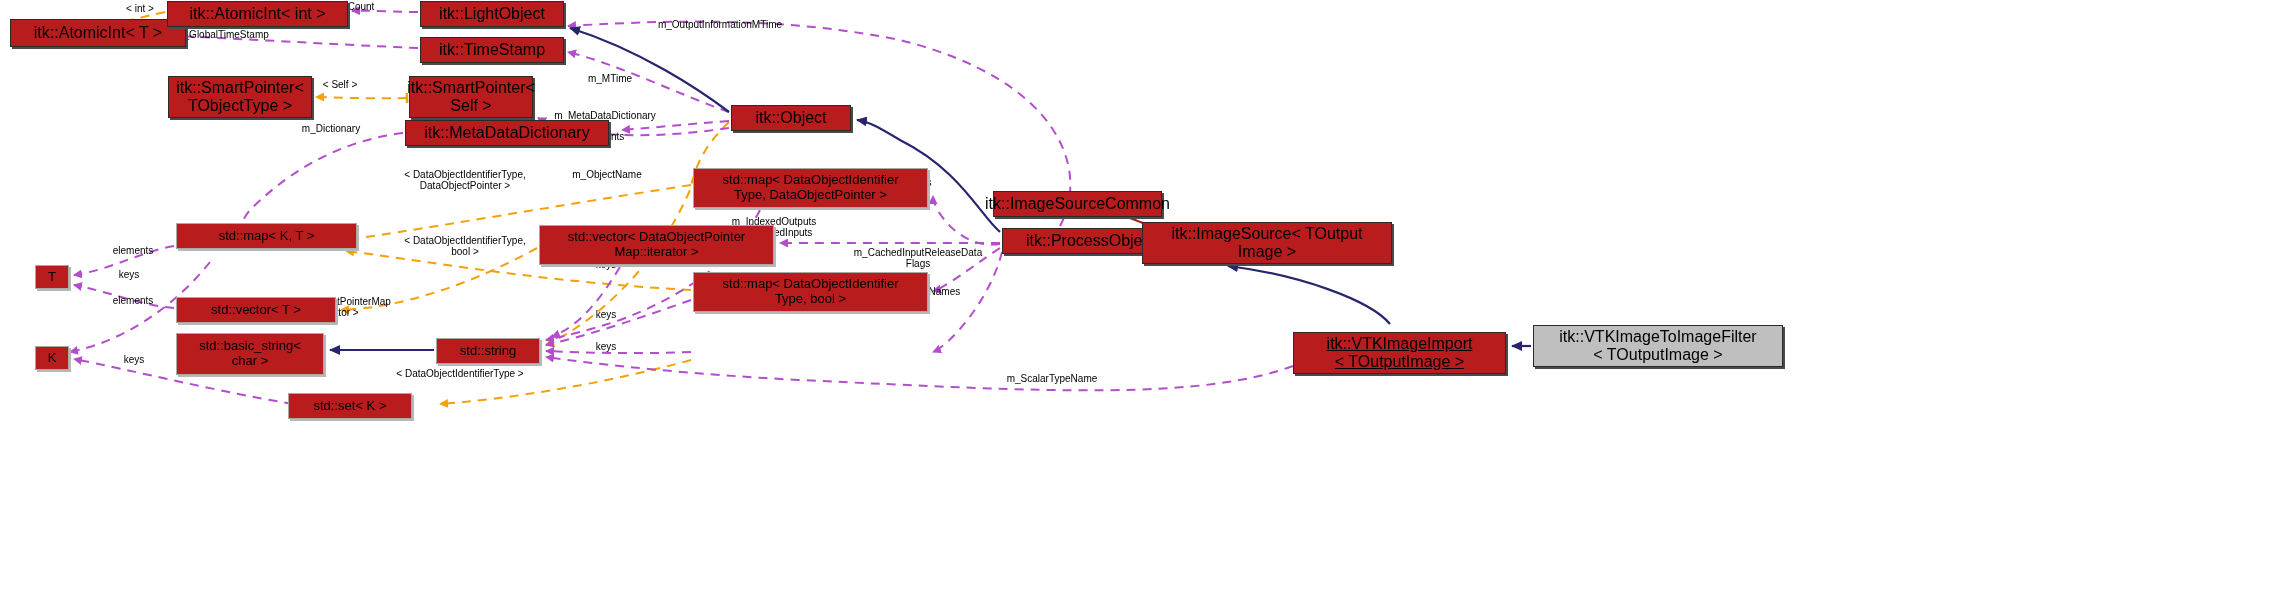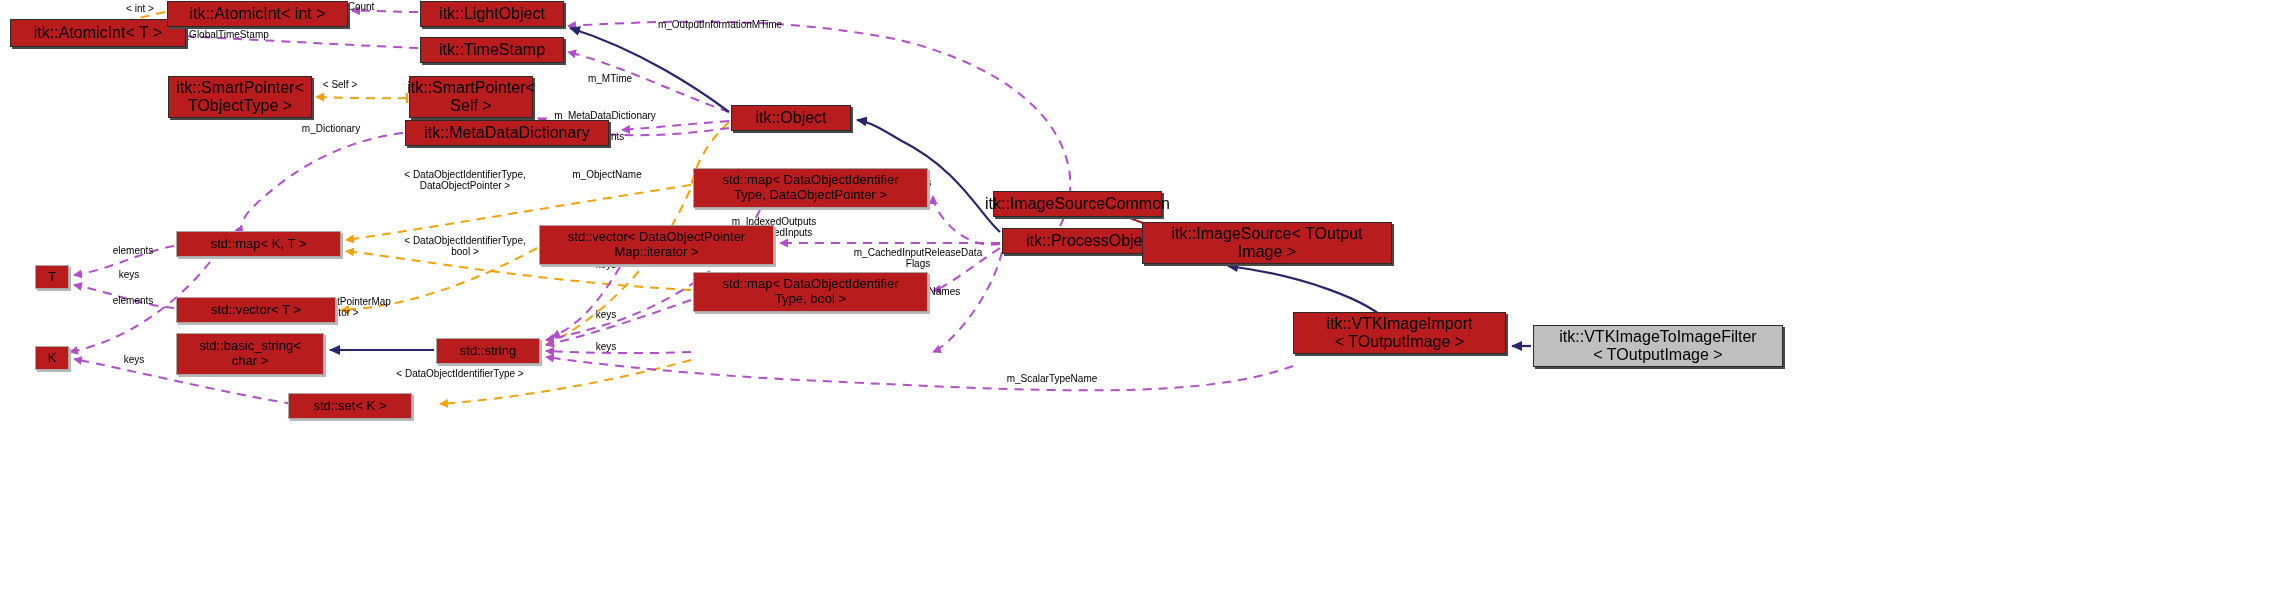--- a/index.html
+++ b/index.html
@@ -156,30 +156,30 @@
   <div class="node cls" style="left:965px; top:191px; width:169px; height:26px;margin-left:28px;">itk::ImageSourceCommon</div>
 
   <div class="node tpl" style="left:539px; top:225px; width:235px; height:40px;">std::vector&lt; DataObjectPointer
 Map::iterator &gt;</div>
 
   <div class="node cls" style="left:1002px; top:228px; width:177px; height:26px;">itk::ProcessObject</div>
 
   <div class="node cls" style="left:1142px; top:222px; width:250px; height:42px;">itk::ImageSource&lt; TOutput
 Image &gt;</div>
 
-  <div class="node tpl" style="left:176px; top:231px; width:165px; height:26px;text-align:center;">std::map&lt; K, T &gt;</div>
+  <div class="node tpl" style="left:176px; top:223px; width:181px; height:26px;text-align:center;">std::map&lt; K, T &gt;</div>
 
   <div class="node tpl" style="left:35px;  top:265px; width:34px;  height:24px;">T</div>
 
   <div class="node tpl" style="left:693px; top:272px; width:235px; height:40px;">std::map&lt; DataObjectIdentifier
 Type, bool &gt;</div>
 
   <div class="node tpl" style="left:176px; top:297px; width:160px; height:26px;">std::vector&lt; T &gt;</div>
 
-  <div class="node cls" style="left:1293px; top:312px; width:213px; height:42px;">itk::VTKImageImport
+  <div class="node cls" style="left:1293px; top:332px; width:213px; height:42px;text-decoration:underline;">itk::VTKImageImport
 &lt; TOutputImage &gt;</div>
 
   <div class="node cls focus" style="left:1533px; top:325px; width:250px; height:42px;">itk::VTKImageToImageFilter
 &lt; TOutputImage &gt;</div>
 
 
   <div class="node tpl" style="left:176px; top:333px; width:148px; height:42px;">std::basic_string&lt;
 char &gt;</div>
 
   <div class="node tpl" style="left:436px; top:338px; width:104px; height:26px;">std::string</div>

